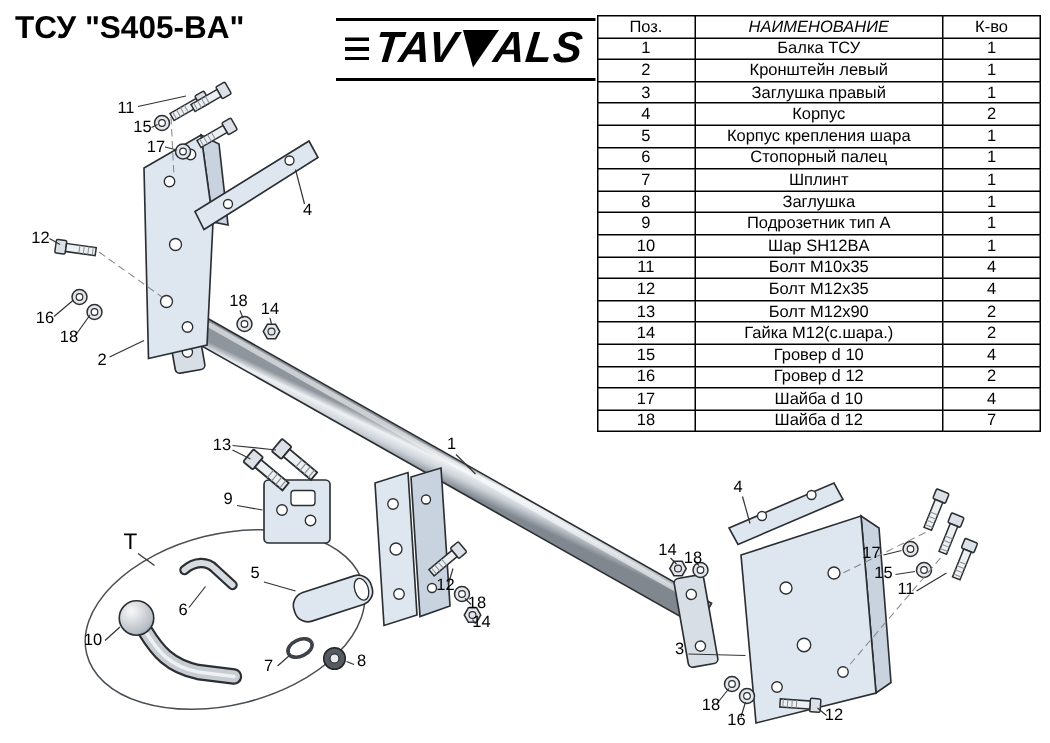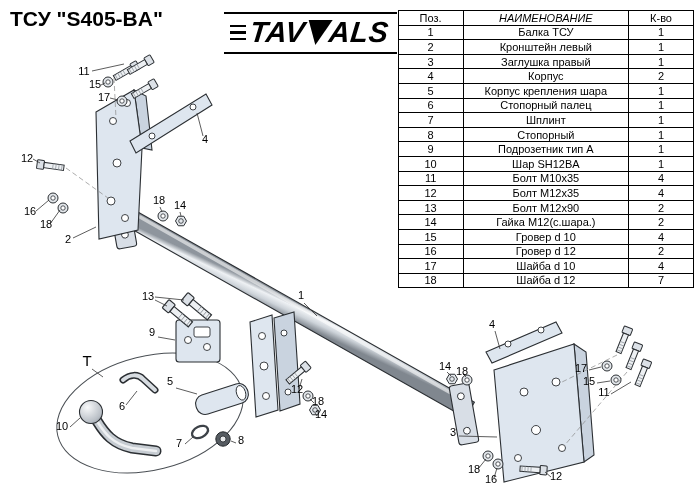--- a/index.html
+++ b/index.html
@@ -294,21 +294,21 @@
           <td>Стопорный палец</td>
           <td>1</td>
         </tr>
       <tr>
           <td>7</td>
           <td>Шплинт</td>
           <td>1</td>
         </tr>
       <tr>
           <td>8</td>
-          <td>Стопорный</td>
+          <td>Заглушка</td>
           <td>1</td>
         </tr>
       <tr>
           <td>9</td>
           <td>Подрозетник тип А</td>
           <td>1</td>
         </tr>
       <tr>
           <td>10</td>
           <td>Шар SH12BA</td>

